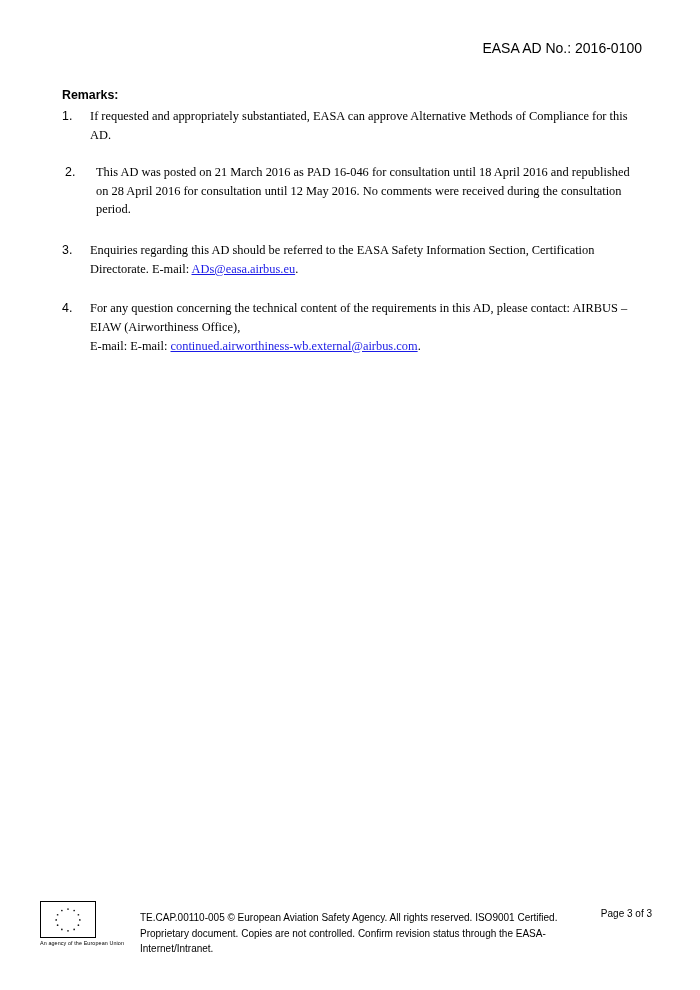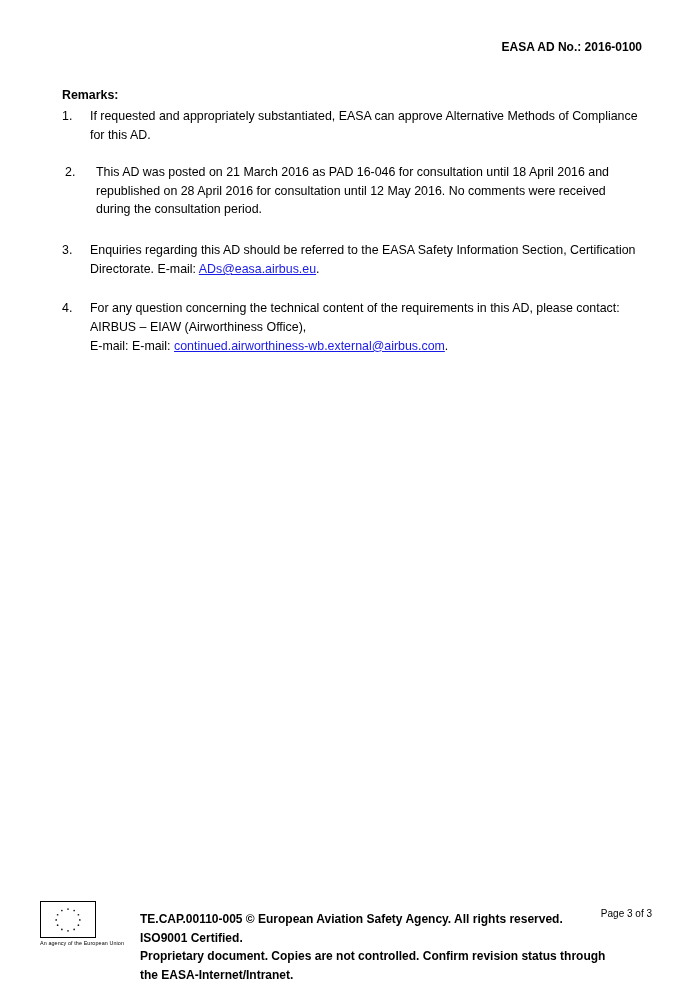--- a/index.html
+++ b/index.html
@@ -18,24 +18,23 @@
   .page {
     position: absolute;
     left: 0; top: 0;
     width: 700px;
     height: 990px;
   }
   .header-ref {
     position: absolute;
     right: 58px;
     top: 40px;
-    font-size: 12px;
+    font-size: 14px;
     color: #000;
     white-space: nowrap;
-    font-weight: bold;
   }
   .content {
     position: absolute;
     left: 62px;
     top: 72px;
     width: 580px;
   }
   .remarks-title {
     font-size: 12.4px;
     font-weight: bold;
@@ -52,20 +51,21 @@
     flex: 0 0 28px;
     text-align: left;
   }
   .item.indent .num {
     width: 31px;
     flex: 0 0 31px;
     padding-left: 3px;
   }
   .item .body {
     flex: 1 1 auto;
+    font-family: Liberation Serif, serif;
   }
   .item-1 { margin-bottom: 18px; }
   .item-2 { margin-bottom: 22px; }
   .item-3 { margin-bottom: 20px; }
   a.link {
     color: #1a1ae6;
     text-decoration: underline;
   }
   .footer {
     position: absolute;
@@ -97,24 +97,23 @@
     font-size: 5.4px;
     letter-spacing: 0.1px;
     color: #000;
     white-space: nowrap;
   }
   .footer-text {
     position: absolute;
     left: 140px;
     top: 12px;
     width: 470px;
-    font-size: 12px;
+    font-size: 10px;
     line-height: 1.55;
     color: #000;
-    font-weight: bold;
   }
   .page-num {
     position: absolute;
     right: 48px;
     top: 10px;
     font-size: 10px;
     color: #000;
     white-space: nowrap;
   }
 </style>

